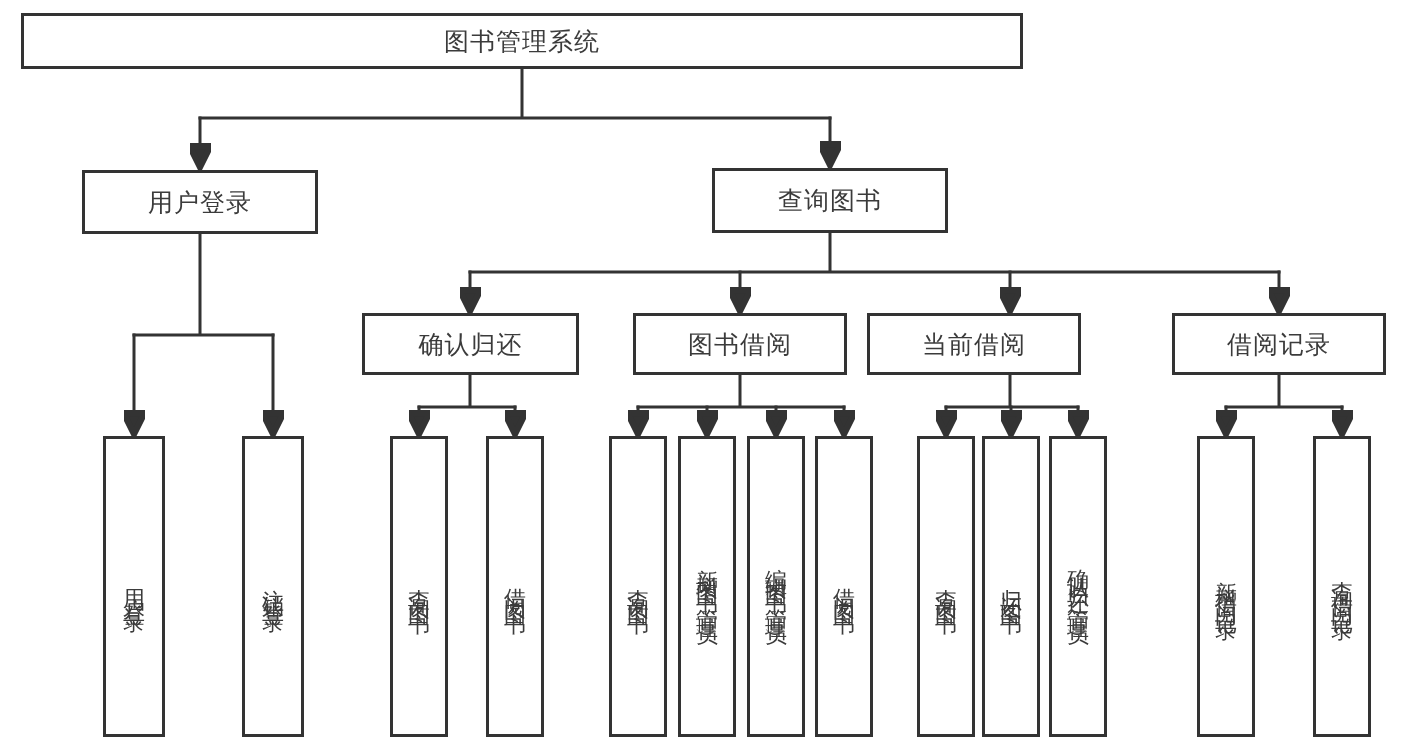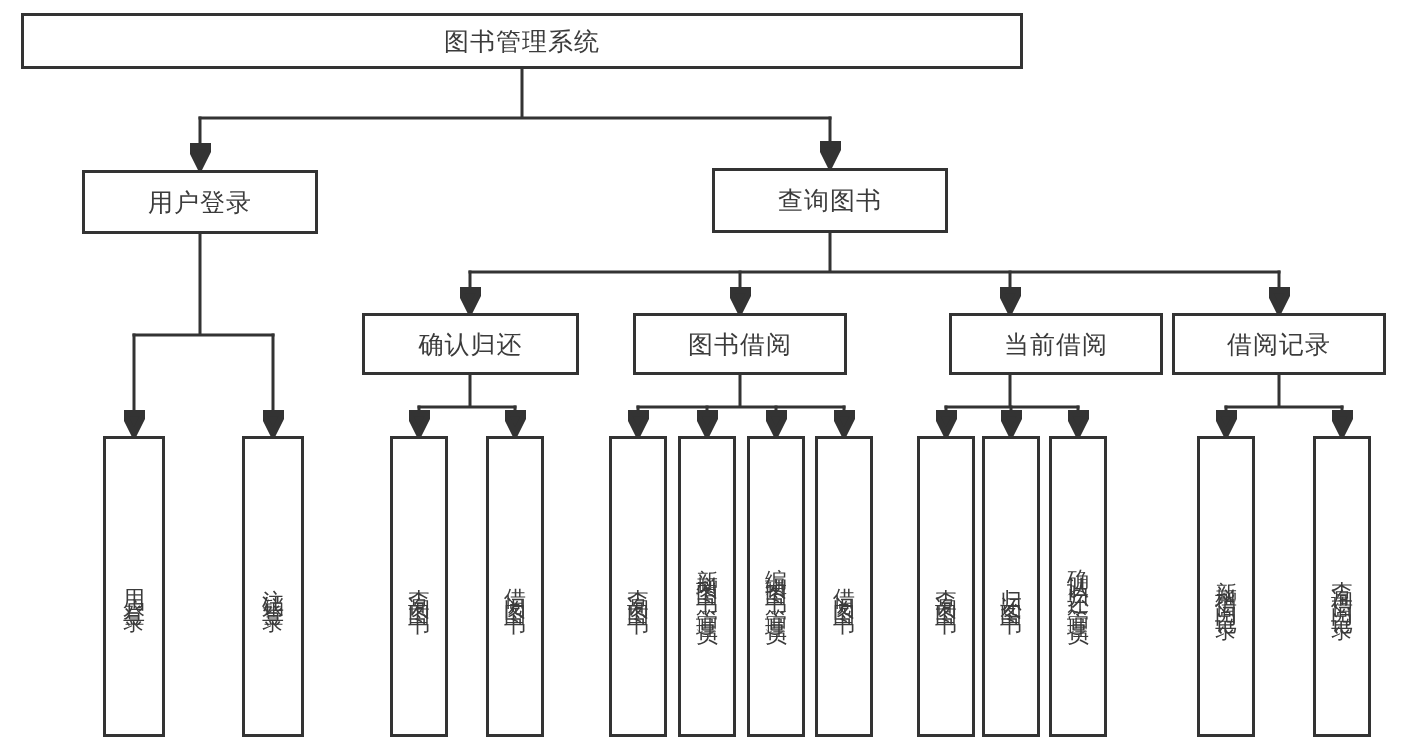--- a/index.html
+++ b/index.html
@@ -36,21 +36,21 @@
     font-size:22px;letter-spacing:8px;color:var(--text);
     top:436px;height:301px;width:58px;
   }
   
   .root-box{left:21px;top:13px;width:1002px;height:56px;}
   .n-user-login{left:82px;top:170px;width:236px;height:64px;}
   .n-book-mgmt{left:712px;top:168px;width:236px;height:65px;}
   .lvl3{top:313px;height:62px;width:214px;}
   .n-new-rec{left:362px;width:217px;}
   .n-borrow{left:633px;}
-  .n-current{left:949px;}
+  .n-current{left:867px;}
   .n-records{left:1172px;}
   
   .u1{left:103px;width:62px;}
   .u2{left:242px;width:62px;}
   .nr1{left:390px;}
   .nr2{left:486px;}
   .b1{left:609px;}
   .b2{left:678px;}
   .b3{left:747px;}
   .b4{left:815px;}

